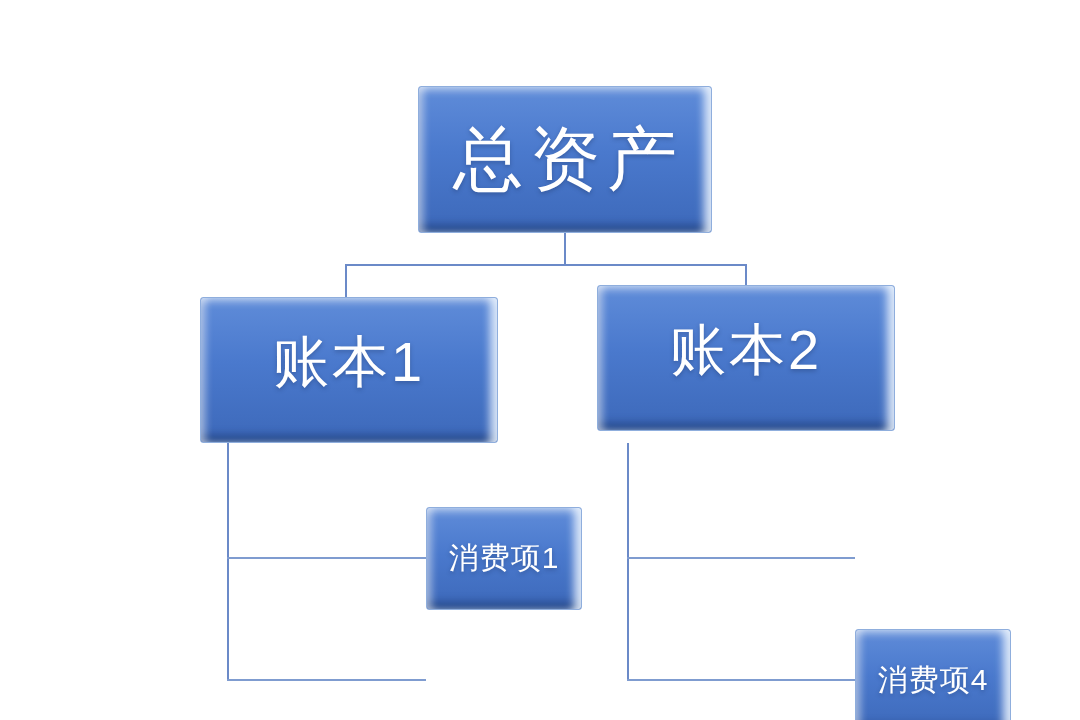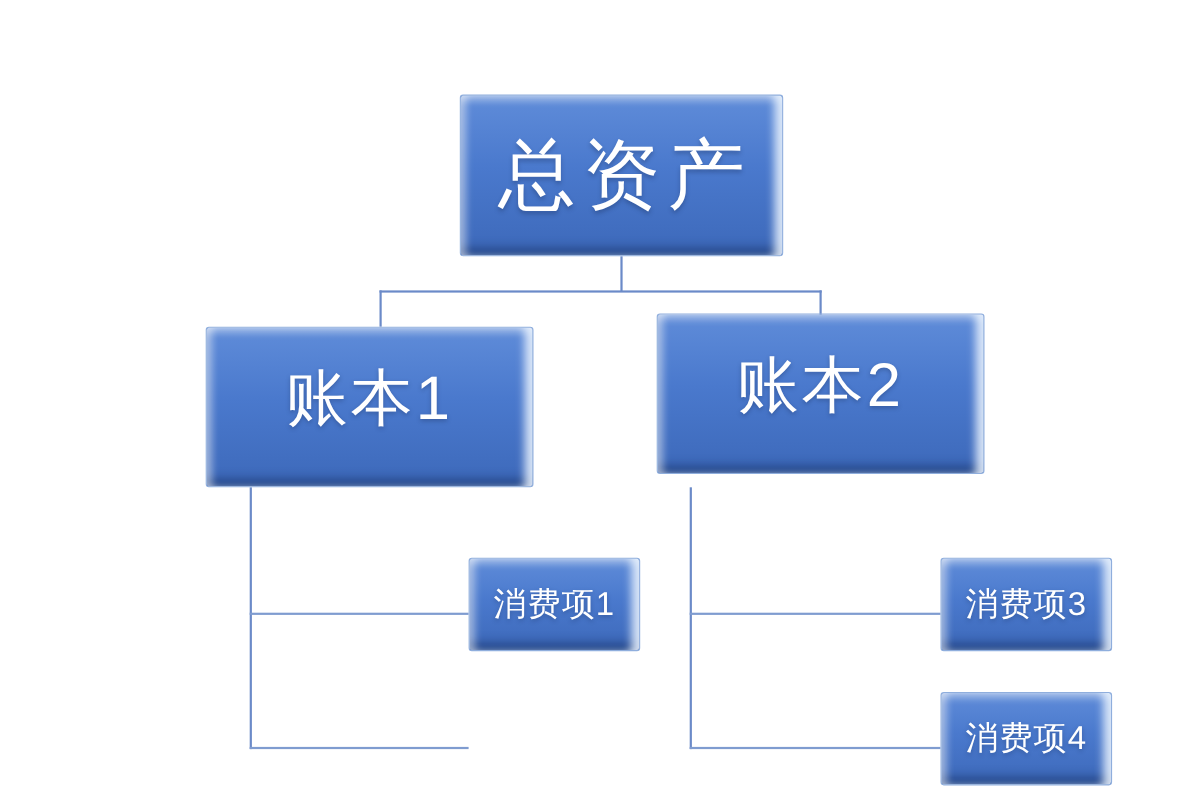--- a/index.html
+++ b/index.html
@@ -27,23 +27,23 @@
     box-shadow:
       inset 8px 0 7px -3px rgba(255,255,255,0.45),
       inset -10px 0 8px -3px rgba(238,247,255,0.85),
       inset 0 8px 7px -3px rgba(255,255,255,0.35),
       inset 0 -11px 9px -4px rgba(21,49,104,0.55);
     text-shadow: 0 2px 4px rgba(25,45,90,0.35);
     white-space: nowrap;
   }
   .node-root   { left: 358px; top: 26px;  width: 294px; height: 147px; font-size: 70px; letter-spacing: 7px; padding-left: 7px; }
   .node-ledger { width: 298px; height: 146px; font-size: 56px; letter-spacing: 3px; padding-bottom: 14px; }
-  .node-ledger1 { left: 127px; top: 237px; }
+  .node-ledger1 { left: 140px; top: 237px; }
   .node-ledger2 { left: 537px; top: 225px; }
-  .node-leaf { width: 156px; height: 85px; font-size: 30px; letter-spacing: 1px; text-align: right; }
+  .node-leaf { width: 156px; height: 103px; font-size: 30px; letter-spacing: 1px; text-align: right; }
   .node-leaf1 { left: 366px; top: 447px; }
   .node-leaf2 { left: 366px; top: 569px; }
   .node-leaf3 { left: 795px; top: 447px; }
   .node-leaf4 { left: 795px; top: 569px; }
   .conn {
     position: absolute;
     background: #6b8ac8;
   }
   .conn.thin { background: #7f9cd0; }
   
@@ -86,21 +86,18 @@
 
   <div class="node node-ledger node-ledger2">
     <span>账本2</span>
   </div>
 
   <div class="node node-leaf node-leaf1">
     <span>消费项1</span>
   </div>
 
 
-  <div class="node node-leaf node-leaf3">
-    <span>消费项3</span>
-  </div>
 
   <div class="node node-leaf node-leaf4">
     <span>消费项4</span>
   </div>
 
 </div>
 
 </body></html>

